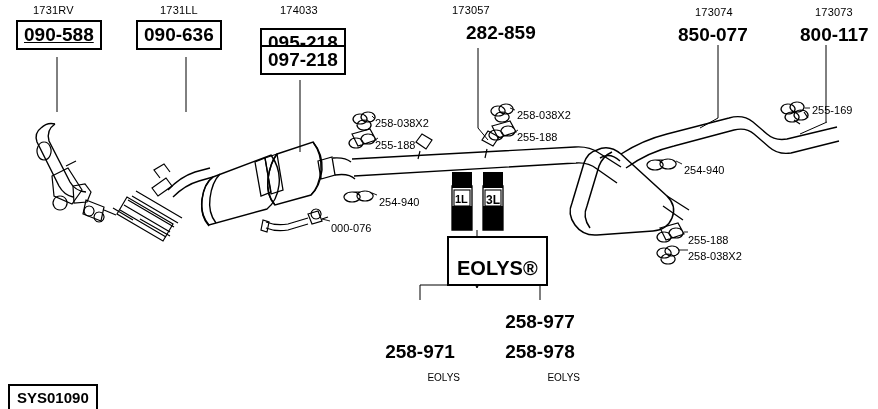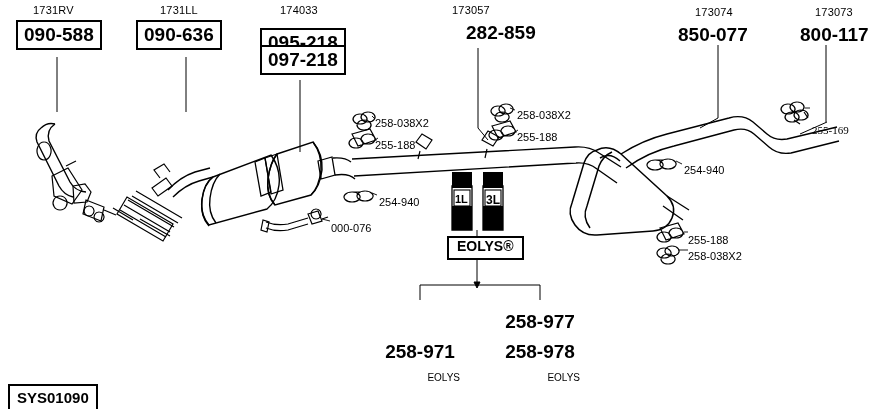--- a/index.html
+++ b/index.html
@@ -9,22 +9,22 @@
   .abs{position:absolute;}
   
   .refcode{font-size:11px;letter-spacing:0.2px;white-space:nowrap;}
   
   .bignum{font-size:19px;font-weight:bold;white-space:nowrap;line-height:1;}
   .boxed{border:2px solid #000;padding:3px 6px 4px 6px;background:#fff;}
   .plain{padding:3px 2px;}
   
   .smalllabel{font-size:11px;white-space:nowrap;}
   
-  .eolysbox{border:2px solid #000;background:#fff;padding:0 8px 4px 8px;
-            font-size:14px;font-weight:bold;white-space:nowrap;}
+  .eolysbox{border:2px solid #000;background:#fff;padding:19px 8px 4px 8px;
+            font-size:20px;font-weight:bold;white-space:nowrap;}
   
   .botnum{font-size:19px;font-weight:bold;white-space:nowrap;text-align:center;}
   .botsub{font-size:10px;white-space:nowrap;text-align:right;}
   
   .footer{border:2px solid #000;background:#fff;padding:3px 7px 4px 7px;
           font-size:15px;font-weight:bold;white-space:nowrap;}
   svg{position:absolute;left:0;top:0;}
   .ln{stroke:#000;fill:none;}
 </style>
 </head>
@@ -205,33 +205,33 @@
 
   </svg>
 
   <div class="abs refcode" style="left:33px;top:4px;">1731RV</div>
   <div class="abs refcode" style="left:160px;top:4px;">1731LL</div>
   <div class="abs refcode" style="left:280px;top:4px;">174033</div>
   <div class="abs refcode" style="left:452px;top:4px;">173057</div>
   <div class="abs refcode" style="left:695px;top:6px;">173074</div>
   <div class="abs refcode" style="left:815px;top:6px;">173073</div>
 
-  <div class="abs bignum boxed" style="left:16px;top:20px;">090-588</div>
+  <div class="abs bignum boxed" style="left:16px;top:20px;text-decoration:underline;">090-588</div>
   <div class="abs bignum boxed" style="left:136px;top:20px;">090-636</div>
   <div class="abs bignum boxed" style="left:260px;top:28px;text-decoration:underline;">095-218</div>
   <div class="abs bignum boxed" style="left:260px;top:45px;">097-218</div>
   <div class="abs bignum plain" style="left:436px;top:20px;margin-left:28px;">282-859</div>
   <div class="abs bignum plain" style="left:676px;top:22px;">850-077</div>
   <div class="abs bignum plain" style="left:798px;top:22px;">800-117</div>
 
   <div class="abs smalllabel" style="left:375px;top:117px;">258-038X2</div>
   <div class="abs smalllabel" style="left:375px;top:139px;">255-188</div>
   <div class="abs smalllabel" style="left:517px;top:109px;">258-038X2</div>
   <div class="abs smalllabel" style="left:517px;top:131px;">255-188</div>
-  <div class="abs smalllabel" style="left:812px;top:124px;font-family:Liberation Serif, serif;">255-169</div>
+  <div class="abs smalllabel" style="left:812px;top:104px;">255-169</div>
   <div class="abs smalllabel" style="left:684px;top:164px;">254-940</div>
   <div class="abs smalllabel" style="left:379px;top:196px;">254-940</div>
   <div class="abs smalllabel" style="left:331px;top:222px;">000-076</div>
   <div class="abs smalllabel" style="left:688px;top:234px;">255-188</div>
   <div class="abs smalllabel" style="left:688px;top:250px;">258-038X2</div>
 
   <div class="abs" style="left:455px;top:193px;font-size:11px;font-weight:bold;">1L</div>
   <div class="abs" style="left:486px;top:193px;font-size:12px;font-weight:bold;">3L</div>
 
   <div class="abs eolysbox" style="left:447px;top:236px;">EOLYS®</div>

